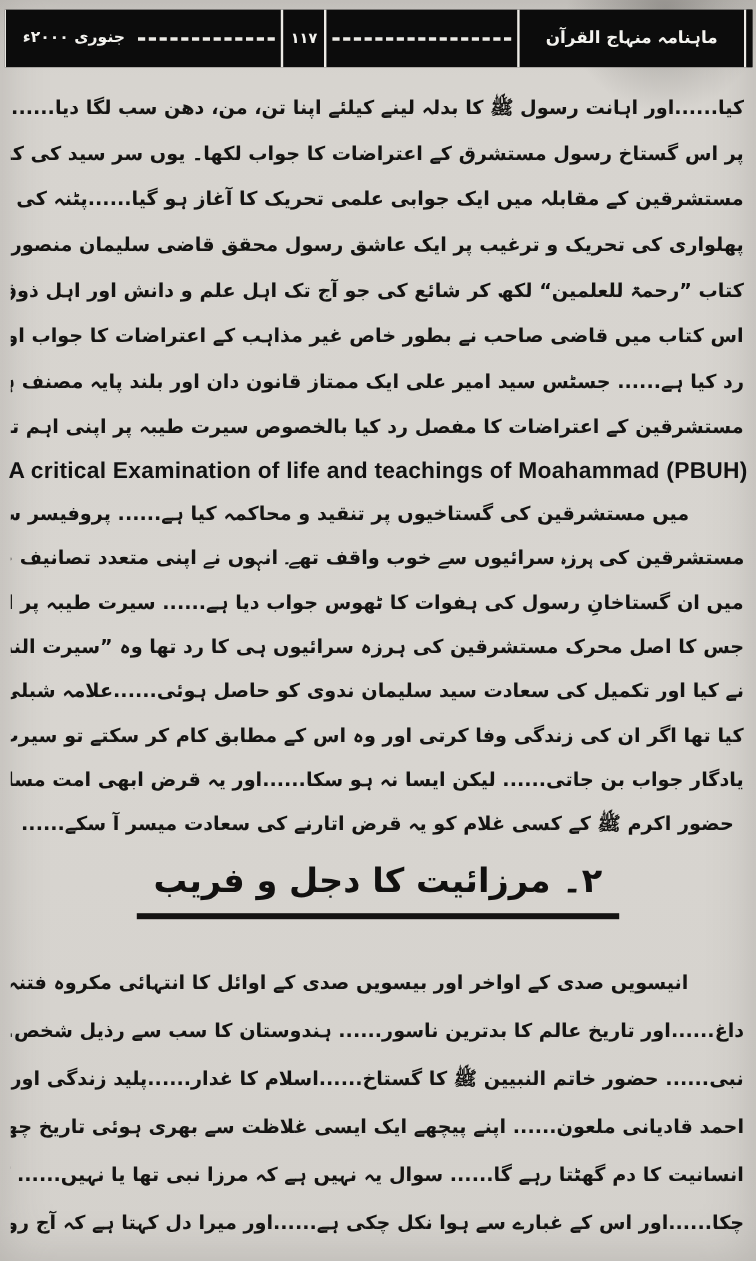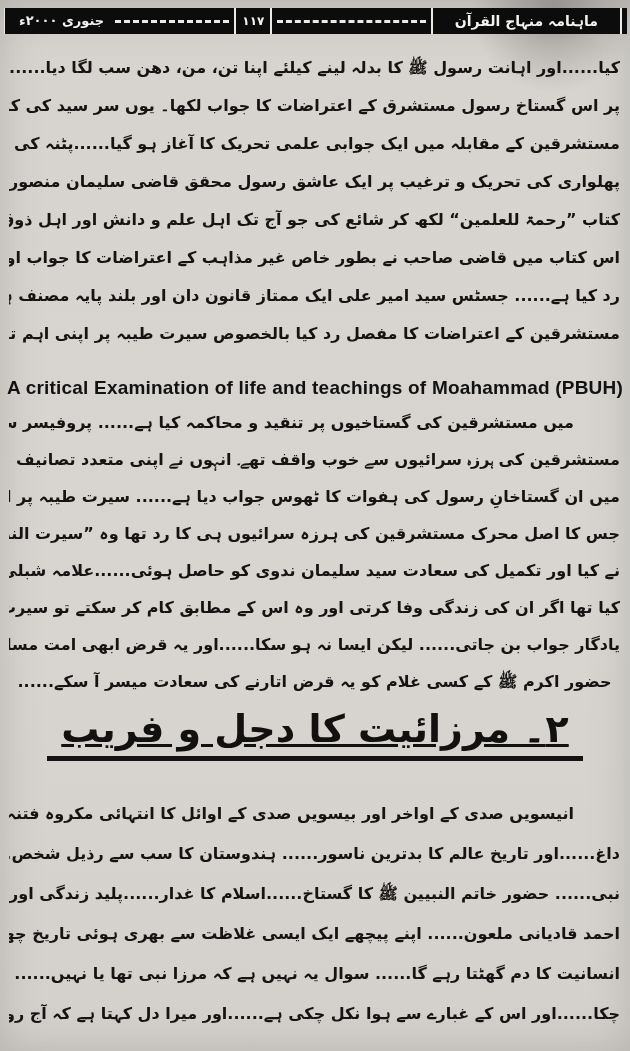--- a/index.html
+++ b/index.html
@@ -14,21 +14,21 @@
       radial-gradient(circle at 88% 1%, rgba(60,58,55,.35), rgba(60,58,55,0) 7%),
       linear-gradient(180deg, #cfccc7 0%, #d7d4cf 6%, #d8d5d0 60%, #d4d1cc 100%);
     overflow:hidden;
     box-shadow: inset 0 0 40px rgba(90,88,84,.25);
     padding-top:8px;
   }
 
   
   .topbar {
     display:flex; align-items:center;
-    height:26px; margin:0 3px 0 4px;
+    height:48px; margin:0 3px 0 4px;
     background:#0c0c0c;
     color:#f3f2ee;
     border-left:1px solid #e8e7e2;
   }
   .hdr-text {
     font-size:13px; font-weight:bold; color:#f3f2ee;
     white-space:nowrap; line-height:34px;
   }
   .hdr-date  { padding:0 6px 0 14px; }
   .hdr-page  { padding:0 6px; font-size:12px;text-align:center; }
@@ -64,42 +64,41 @@
     text-align:center; text-align-last:center;
   }
   .indent-first .lines .line:first-child { padding-right:46px; }
 
   .para1 { margin-top:15px; }
   .para2 { margin-top:5px; }
   .para3 { margin-top:33px; }
 
   
   .english-heading {
-    margin-top:24px;
+    margin-top:7px;
     font-family:"Liberation Sans", sans-serif;
     font-weight:bold;
     font-size:19px;
     letter-spacing:.2px;
     text-align:center;
     color:#121212;
   }
 
   
   .section-heading-wrap { text-align:center; margin-top:9px; }
   .section-heading {
     display:inline-block;
     direction:rtl;
     font-family:"DejaVu Sans", sans-serif;
     font-weight:bold;
-    font-size:38px;
+    font-size:28px;
     line-height:40px;
     color:#121110;
     padding:0 14px 7px 14px;
     border-bottom:5px solid #141312;
-    text-decoration:underline;
   }
 </style>
 </head>
 <body>
 
 <div class="page">
 
   <header class="topbar">
     <span class="hdr-text hdr-date" dir="rtl">جنوری ۲۰۰۰ء</span>
     <span class="dashes dashes-1"></span>

